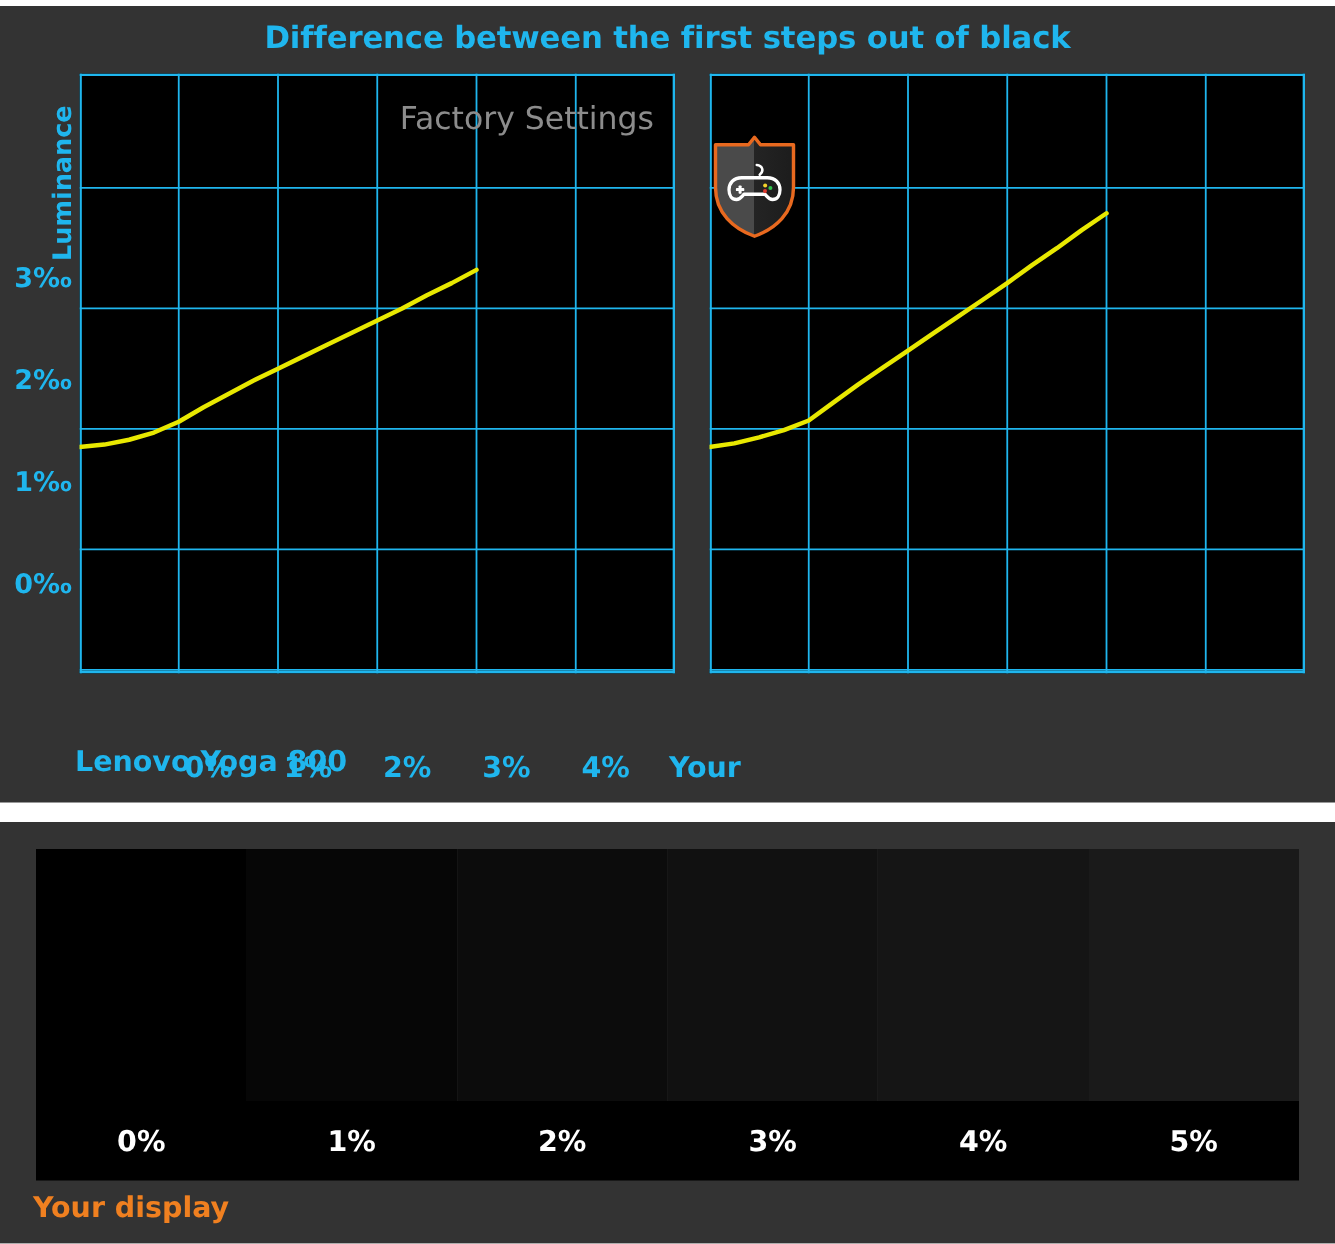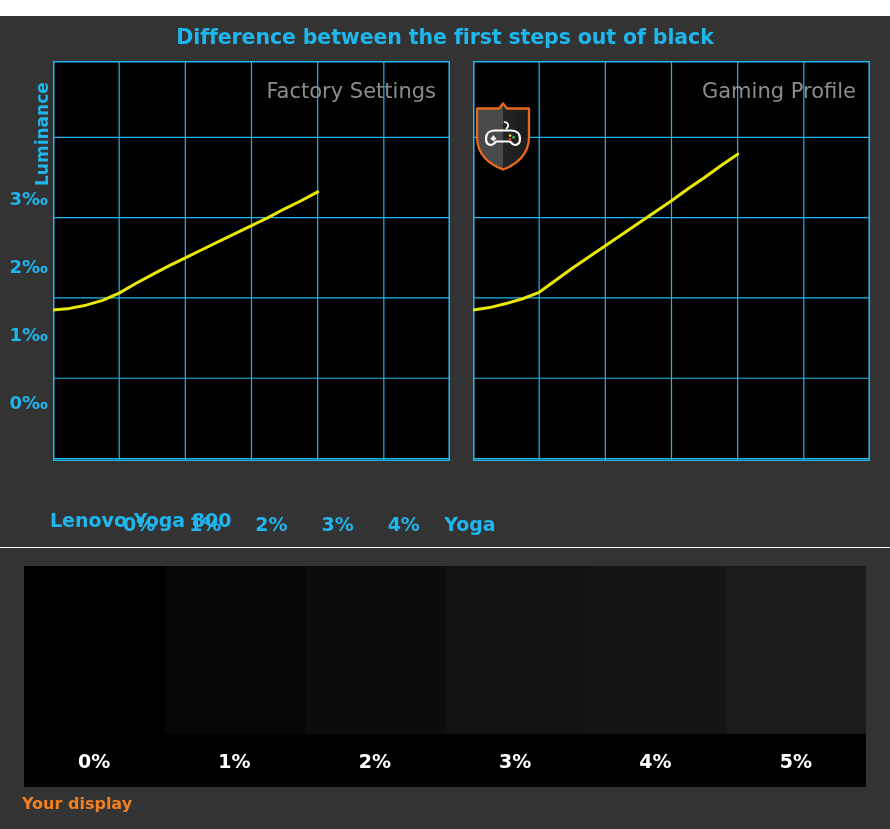--- a/index.html
+++ b/index.html
@@ -22,21 +22,21 @@
     background: #ffffff;
   }
   .panel {
     background: #333333;
     position: absolute;
     left: 0;
     width: 890px;
     box-sizing: border-box;
   }
   #chart-panel {
-    top: 16px;
+    top: 4px;
     height: 531px;
   }
   #swatch-panel {
     top: 548px;
     height: 281px;
   }
 
   
   #chart-title {
     position: absolute;
@@ -179,21 +179,21 @@
     color: #ffffff;
     font-size: 19px;
     font-weight: bold;
   }
 
   #your-display {
     position: absolute;
     left: 22px;
     top: 246px;
     color: #f08020;
-    font-size: 16px;
+    font-size: 19px;
     font-weight: bold;
     white-space: nowrap;
   }
 </style>
 </head>
 <body>
 
 <div id="root">
 
   <div class="panel" id="chart-panel">
@@ -231,21 +231,21 @@
           <path id="curve-left" fill="none" stroke="#e8e800" stroke-width="3" stroke-linecap="round" stroke-linejoin="round" d="M 0.00 249.00 L 16.54 247.39 L 33.08 244.18 L 49.63 239.36 L 66.17 232.13 L 82.71 222.49 L 99.25 213.65 L 115.79 204.82 L 132.33 196.79 L 148.88 188.76 L 165.42 180.72 L 181.96 172.69 L 198.50 164.66 L 215.04 156.63 L 231.58 147.79 L 248.13 139.76 L 264.67 130.92"></path>
         </svg>
         <div class="plot-label">Factory Settings</div>
       </div>
       <div class="x-ticks">
         <div class="x-tick">0%</div>
         <div class="x-tick">1%</div>
         <div class="x-tick">2%</div>
         <div class="x-tick">3%</div>
         <div class="x-tick">4%</div>
-        <div class="x-tick">Yoga</div>
+        <div class="x-tick">Your</div>
       </div>
     </div>
 
     <div class="chart-block" id="chart-right">
       <div class="plot">
         <svg width="397" height="400" viewBox="0 0 397 400">
           <g id="grid-right">
               <line x1="0.75" x2="0.75" y1="0" y2="400" stroke="#1fb6ee" stroke-width="1.6"></line>
               <line x1="66.16666666666666" x2="66.16666666666666" y1="0" y2="400" stroke="#1fb6ee" stroke-width="1.2"></line>
               <line x1="132.33333333333331" x2="132.33333333333331" y1="0" y2="400" stroke="#1fb6ee" stroke-width="1.2"></line>
@@ -256,21 +256,20 @@
               <line x1="0" x2="397" y1="76.30522088353416" y2="76.30522088353416" stroke="#1fb6ee" stroke-width="1.2"></line>
               <line x1="0" x2="397" y1="156.6265060240964" y2="156.6265060240964" stroke="#1fb6ee" stroke-width="1.2"></line>
               <line x1="0" x2="397" y1="236.94779116465864" y2="236.94779116465864" stroke="#1fb6ee" stroke-width="1.2"></line>
               <line x1="0" x2="397" y1="317.2690763052209" y2="317.2690763052209" stroke="#1fb6ee" stroke-width="1.2"></line>
               <line x1="0" x2="397" y1="397.5903614457831" y2="397.5903614457831" stroke="#1fb6ee" stroke-width="1.2"></line>
               <line x1="0" x2="397" y1="0.8" y2="0.8" stroke="#1fb6ee" stroke-width="1.6"></line>
               <line x1="0" x2="397" y1="399.2" y2="399.2" stroke="#1fb6ee" stroke-width="1.6"></line>
             </g>
           <path id="curve-right" fill="none" stroke="#e8e800" stroke-width="3" stroke-linecap="round" stroke-linejoin="round" d="M 0.00 249.00 L 16.54 246.59 L 33.08 242.57 L 49.63 237.75 L 66.17 231.33 L 82.71 219.28 L 99.25 207.23 L 115.79 195.98 L 132.33 184.74 L 148.88 173.49 L 165.42 162.25 L 181.96 151.00 L 198.50 139.76 L 215.04 127.71 L 231.58 116.47 L 248.13 104.42 L 264.67 93.17"></path>
         </svg>
-        <div class="plot-label">Gaming Profile</div>
 
         <svg id="shield-badge" viewBox="0 0 60 71">
           <defs>
             <linearGradient id="shieldGrad" x1="0" y1="0" x2="1" y2="0">
               <stop offset="0%" stop-color="#4a4a4a"></stop>
               <stop offset="50%" stop-color="#4a4a4a"></stop>
               <stop offset="50%" stop-color="#242424"></stop>
               <stop offset="100%" stop-color="#1c1c1c"></stop>
             </linearGradient>
           </defs>

